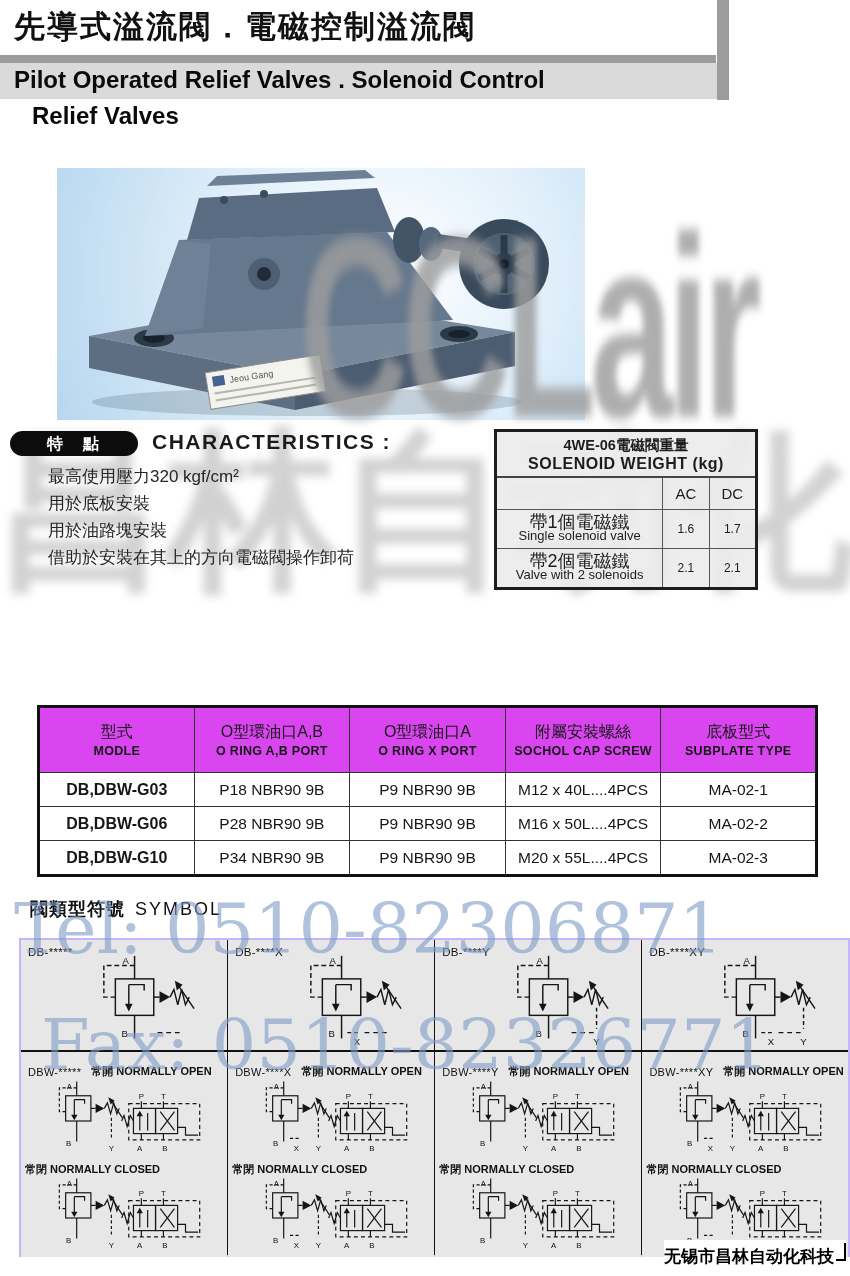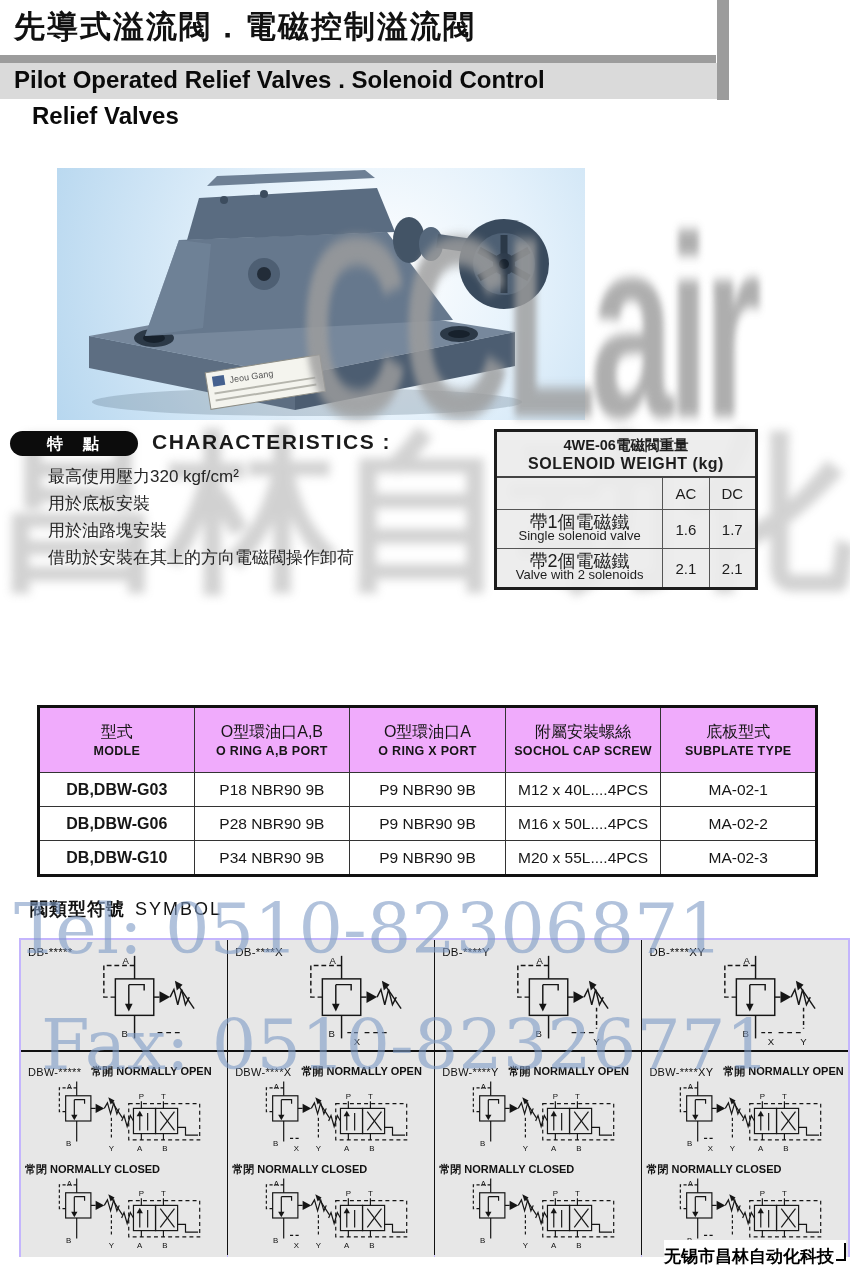--- a/index.html
+++ b/index.html
@@ -38,26 +38,26 @@
   .wtable{position:absolute;left:494px;top:429px;width:264px;border:3px solid #1d1d1d;
           background:rgba(236,236,236,.92);border-collapse:collapse;font-size:13px;color:#1d1d1d;}
   .wtable td{border:1px solid #555;text-align:center;vertical-align:middle;padding:0;}
   .wtable .ttl{height:44px;border-bottom:2px solid #444;}
   .wtable .ttl .t1{font-size:14.5px;font-weight:bold;}
   .wtable .ttl .t2{font-size:16px;font-weight:bold;letter-spacing:.5px;}
   .wtable .hdr td{height:31px;font-size:15px;}
   .wtable .r td{height:38px;}
   .wtable .lab .zh{font-size:18px;display:block;line-height:14px;}
   .wtable .lab .en{font-size:13px;display:block;line-height:14px;}
-  .wtable .val{font-size:15px;}
+  .wtable .val{font-size:12px;}
   
   .mtable{position:absolute;left:37px;top:705px;width:781px;border-collapse:collapse;
           border:3px solid #111;background:#fff;color:#161616;table-layout:fixed;}
   .mtable td,.mtable th{border:1px solid #333;text-align:center;vertical-align:middle;}
-  .mtable th{height:62px;background:#f0abfc;font-weight:normal;margin-left:40px;}
+  .mtable th{height:62px;background:#d946ef;font-weight:normal;margin-left:40px;}
   .mtable th .zh{display:block;font-size:16px;line-height:22px;}
   .mtable th .en{display:block;font-size:12.5px;font-weight:bold;line-height:16px;letter-spacing:.3px;}
   .mtable td{height:31px;font-size:15.5px;}
   .mtable td.model{font-weight:bold;font-size:16px;}
   
   .sym-heading{position:absolute;left:30px;top:897px;font-size:18px;color:#111;white-space:nowrap;}
   .sym-heading .zh{font-weight:bold;letter-spacing:1px;}
   .sym-heading .en{margin-left:10px;letter-spacing:2px;}
   #symbol-grid{position:absolute;left:19px;top:938px;width:827px;height:315px;
                display:grid;grid-template-columns:repeat(4,1fr);grid-template-rows:110px 205px;

